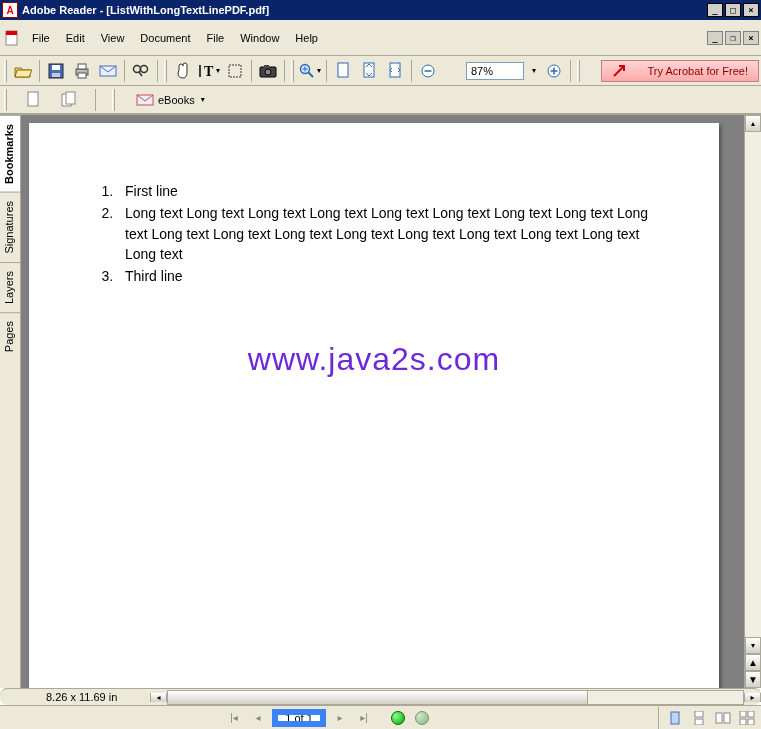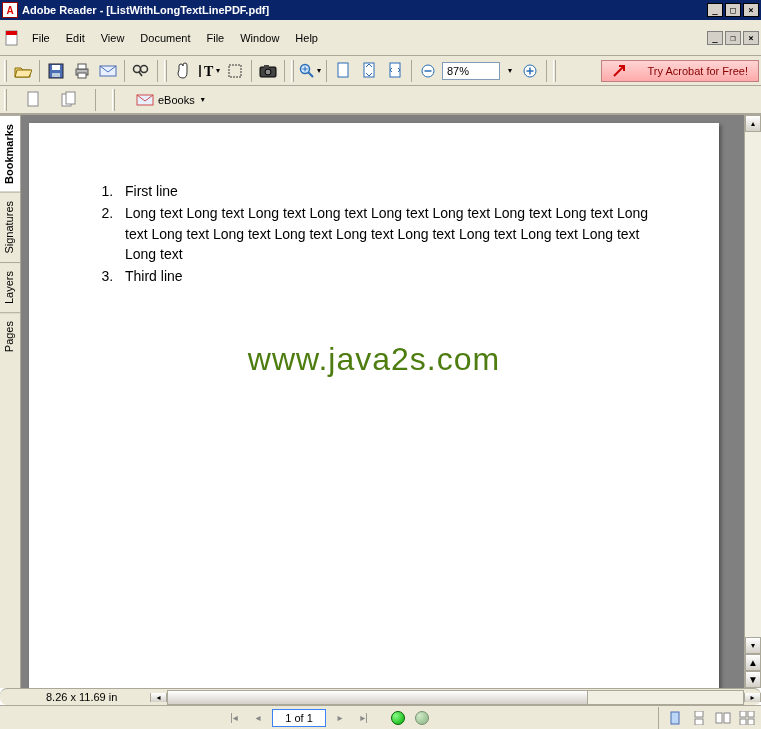--- a/index.html
+++ b/index.html
@@ -19,54 +19,54 @@
 .menubar .mdi-btns { margin-left: auto; display: flex; gap: 2px; margin-right: 2px; }
 .menubar .mdi-btn { width: 16px; height: 14px; background: #d4d0c8; border: 1px solid #808080; display: flex; align-items: center; justify-content: center; font-size: 9px; font-family: monospace; color: #000; font-weight: bold; }
 
 
 .toolbar-row { background: #ece9d8; height: 30px; display: flex; align-items: center; border-bottom: 1px solid #aca899; padding: 0 2px; gap: 2px; }
 .tb-grip { width: 3px; height: 22px; border-left: 1px solid #fff; border-right: 1px solid #aca899; margin: 0 2px; }
 .tb-btn { width: 24px; height: 24px; display: flex; align-items: center; justify-content: center; border: 1px solid transparent; cursor: default; position: relative; }
 .tb-btn.wide { width: auto; padding: 0 6px; gap: 4px; }
 .tb-sep { width: 1px; height: 22px; background: #aca899; margin: 0 2px; }
 .tb-dd { font-size: 8px; margin-left: 2px; color: #000; }
-.zoom-input { width: 58px; height: 18px; border: 1px solid #7f9db9; background: #fff; padding: 0 4px; font-size: 11px; }
+.zoom-input { width: 58px; height: 18px; border: 1px solid #7f9db9; background: #fff; padding: 0 4px; font-size: 11px; margin-left: 24px; }
 .acrobat-btn { margin-left: auto; background: linear-gradient(#ffd4d4, #ffaaaa); border: 1px solid #c08080; height: 22px; padding: 0 10px; display: flex; align-items: center; gap: 22px; color: #800; font-size: 11px; }
 
 .toolbar-row2 { background: #ece9d8; height: 28px; display: flex; align-items: center; border-bottom: 1px solid #aca899; padding: 0 2px; gap: 12px; }
 
 
 .main-area { flex: 1; display: flex; background: #808080; overflow: hidden; border-top: 1px solid #aca899; }
 .side-tabs { width: 21px; background: #ece9d8; display: flex; flex-direction: column; border-right: 1px solid #aca899; }
 .side-tab { writing-mode: vertical-rl; transform: rotate(180deg); padding: 8px 3px; font-size: 11px; border-bottom: 1px solid #aca899; cursor: default; background: #ece9d8; text-align: center; }
 .side-tab.active { font-weight: bold; background: #fff; }
 
 .doc-viewport { flex: 1; background: #808080; position: relative; overflow: hidden; }
 .page-wrap { position: absolute; left: 8px; top: 8px; right: 0; bottom: 0; }
 .page { background: #fff; width: 690px; height: 640px; box-shadow: 2px 2px 4px rgba(0,0,0,0.4); padding: 58px 50px 20px 60px; position: relative; }
 .page ol { margin-left: 28px; font-family: Arial, sans-serif; font-size: 14px; line-height: 1.45; color: #000; }
 .page ol li { padding-left: 8px; margin-bottom: 2px; }
-.watermark { position: absolute; top: 218px; left: 0; right: 0; text-align: center; font-size: 32px; color: #4d7c0f; font-family: Arial; letter-spacing: 1px; pointer-events: none; }
+.watermark { position: absolute; top: 218px; left: 0; right: 0; text-align: center; font-size: 32px; color: #6d28d9; font-family: Arial; letter-spacing: 1px; pointer-events: none; }
 
 .vscroll { width: 17px; background: #ece9d8; display: flex; flex-direction: column; border-left: 1px solid #aca899; }
 .scroll-btn { height: 17px; background: linear-gradient(#fff,#d4d0c8); border: 1px solid #aca899; display: flex; align-items: center; justify-content: center; font-size: 8px; }
 .scroll-track { flex: 1; background: #f1efe2; }
 
 
 .hscroll-row { height: 17px; background: #ece9d8; display: flex; align-items: center; border-top: 1px solid #aca899; border-radius: 7px; }
 .hscroll-row .dim-label { width: 150px; padding: 0 8px 0 46px; font-size: 11px; }
 .hscroll-row .htrack { flex: 1; background: #f1efe2; height: 15px; border: 1px solid #aca899; display:flex; }
 .hscroll-row .hbtn { width: 17px; background: linear-gradient(#fff,#d4d0c8); border-left: 1px solid #aca899; border-right: 1px solid #aca899; display: flex; align-items: center; justify-content: center; font-size: 8px; }
 .hscroll-row .hthumb { width: 420px; background: linear-gradient(#fff,#d4d0c8); border-right: 1px solid #aca899;}
 
 .statusbar { height: 24px; background: #ece9d8; display: flex; align-items: center; border-top: 1px solid #aca899; padding: 0 4px; gap: 4px; }
 .statusbar .spacer { flex: 1; }
 .nav-btn { width: 20px; height: 18px; display: flex; align-items: center; justify-content: center; border: 1px solid transparent; font-size: 10px; color: #888; }
 .nav-btn.enabled { color: #000; }
-.page-input { width: 54px; height: 18px; border: 1px solid #3b82f6; background: #fff; text-align: center; font-size: 11px; }
+.page-input { width: 54px; height: 18px; border: 6px solid #3b82f6; background: #fff; text-align: center; font-size: 11px; }
 .nav-green { width: 14px; height: 14px; border-radius: 50%; background: radial-gradient(circle at 30% 30%, #8f8, #0a0); border: 1px solid #060;}
 .nav-green.dis { filter: grayscale(0.6) opacity(0.6); }
 .view-btn { width: 20px; height: 18px; display: flex; align-items: center; justify-content: center; border: 1px solid transparent; }
 .view-btn svg, .tb-btn svg, .nav-btn svg { display:block; }
 
 </style>
 </head>
 <body>
 
 <div class="titlebar">

